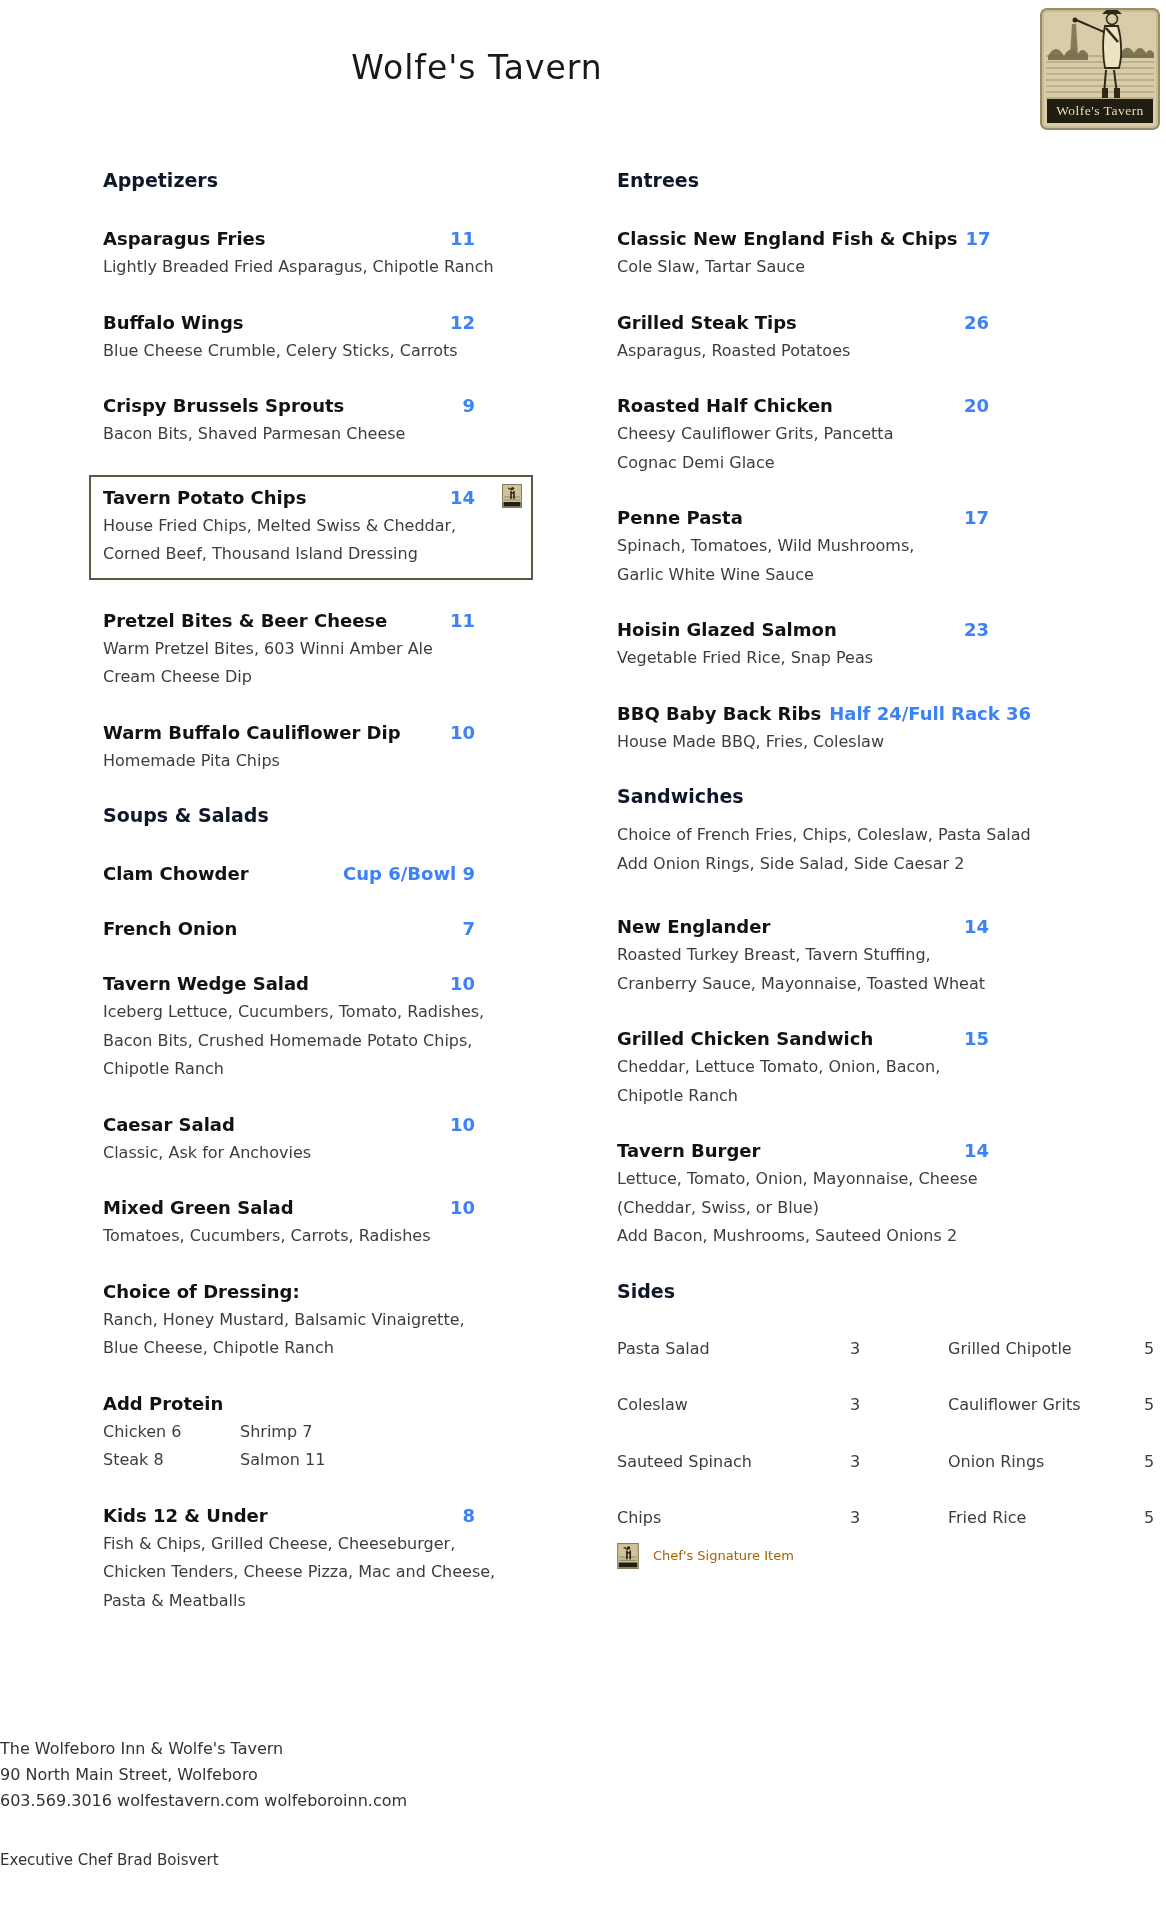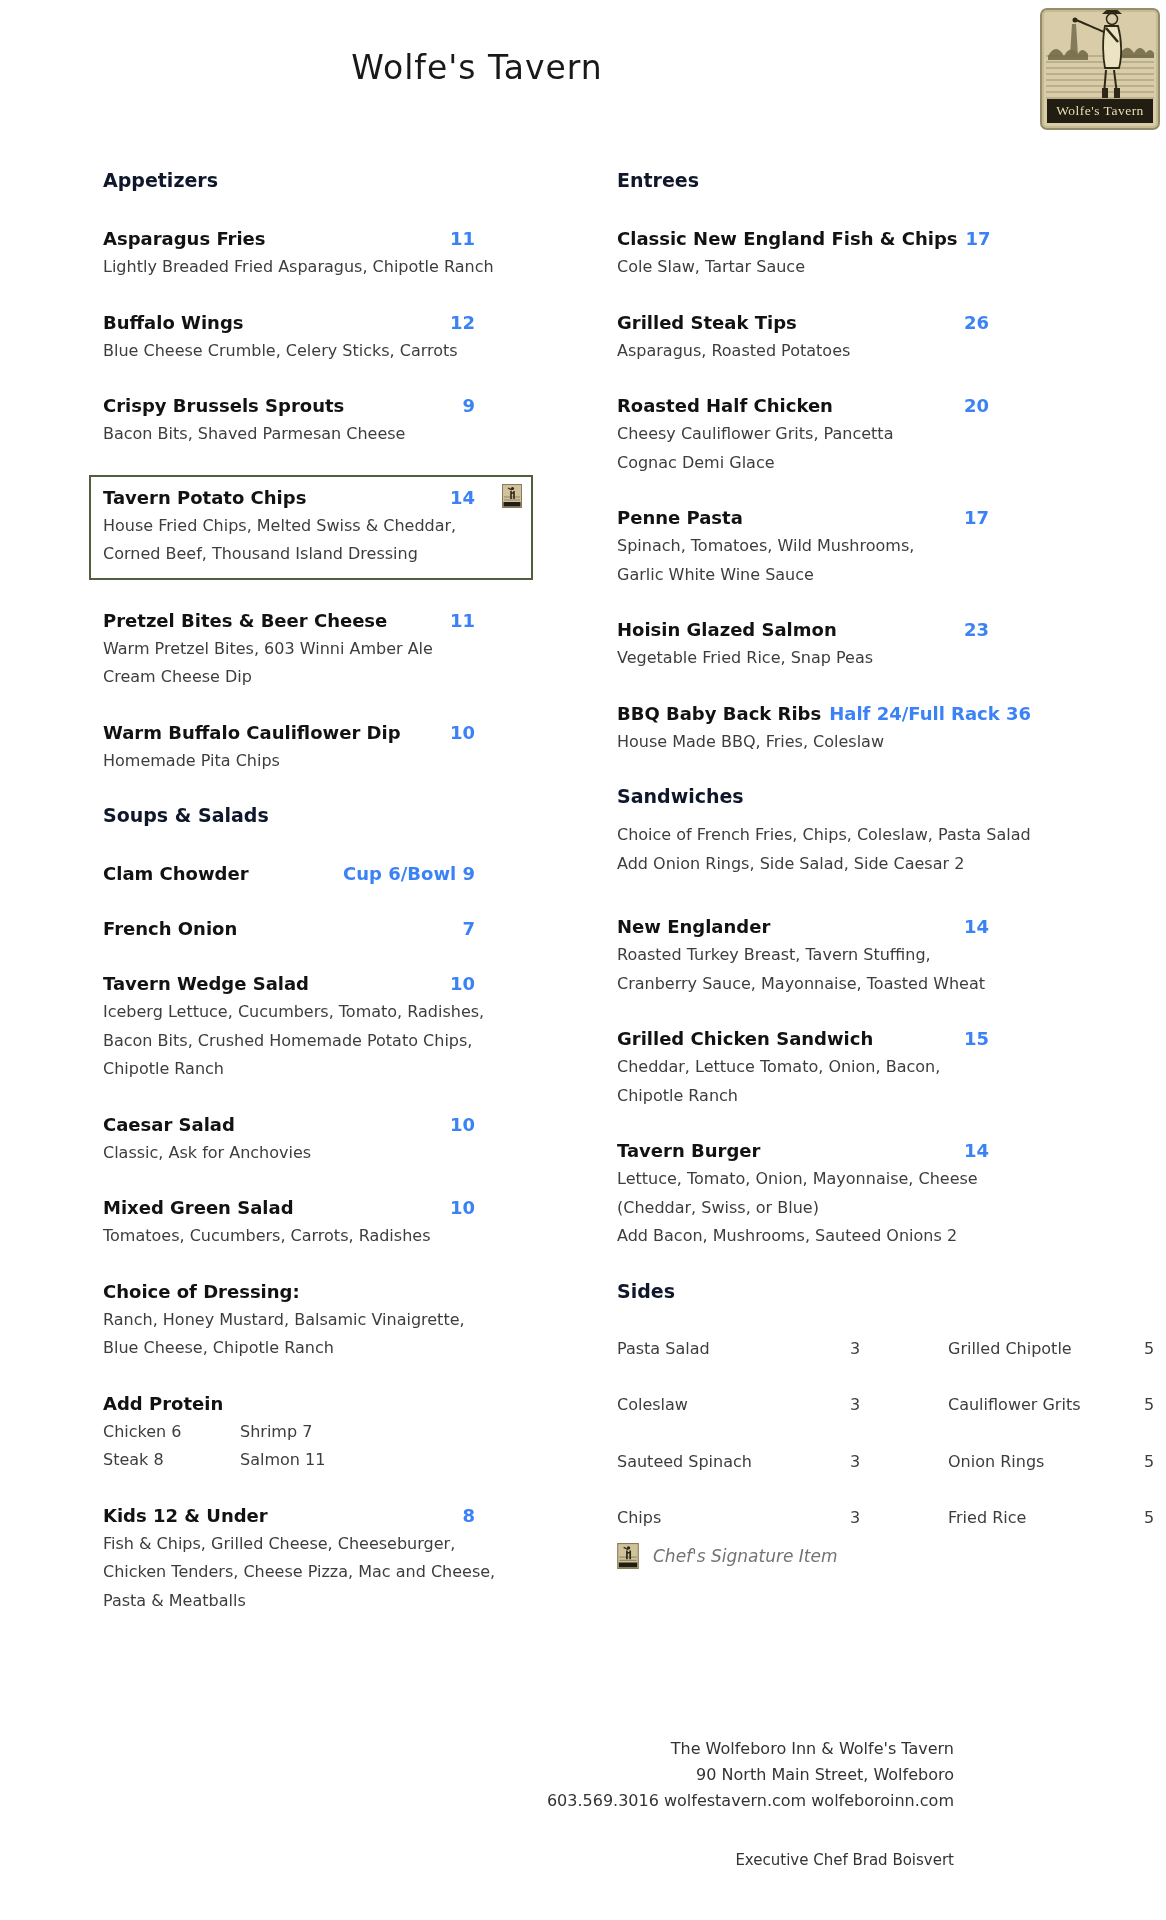--- a/index.html
+++ b/index.html
@@ -38,25 +38,25 @@
   .price { font-size:18px; font-weight:700; color:#3b82f6; white-space:nowrap; padding-left:8px; }
   .desc  { font-size:16px; color:#3d3d3d; line-height:28.5px; white-space:nowrap; }
   .item.boxed {
     border:2px solid #50603e; margin-left:-14px; margin-right:-58px;
     padding:6px 56px 9px 12px;
   }
   .item.boxed .sig-badge { position:absolute; top:7px; right:9px; }
   .protein-grid { display:grid; grid-template-columns:137px auto; line-height:28.5px; }
   .sides-grid { display:grid; grid-template-columns:205px 70px 168px auto; line-height:29.5px; width:460px;gap:28px; }
   .sig-legend { display:flex; align-items:center; gap:14px; margin-top:10px; }
-  .sig-legend .label { font-size:17px; color:#737373;font-style:italic; }
+  .sig-legend .label { font-size:13px; color:#a16207; }
   .sig-badge { display:inline-block; line-height:0; }
   
   .footer {
-    position:absolute; top:1736px; left:0; width:954px; text-align:right;
+    position:absolute; top:1736px; left:0; width:954px; text-align:left;
     font-size:16px; color:#333333; line-height:26px;
   }
   .footer .chef { margin-top:33px; font-size:15px; }
 </style>
 </head>
 <body>
 
 <div class="page">
 
   <div class="title">Wolfe's Tavern</div>

